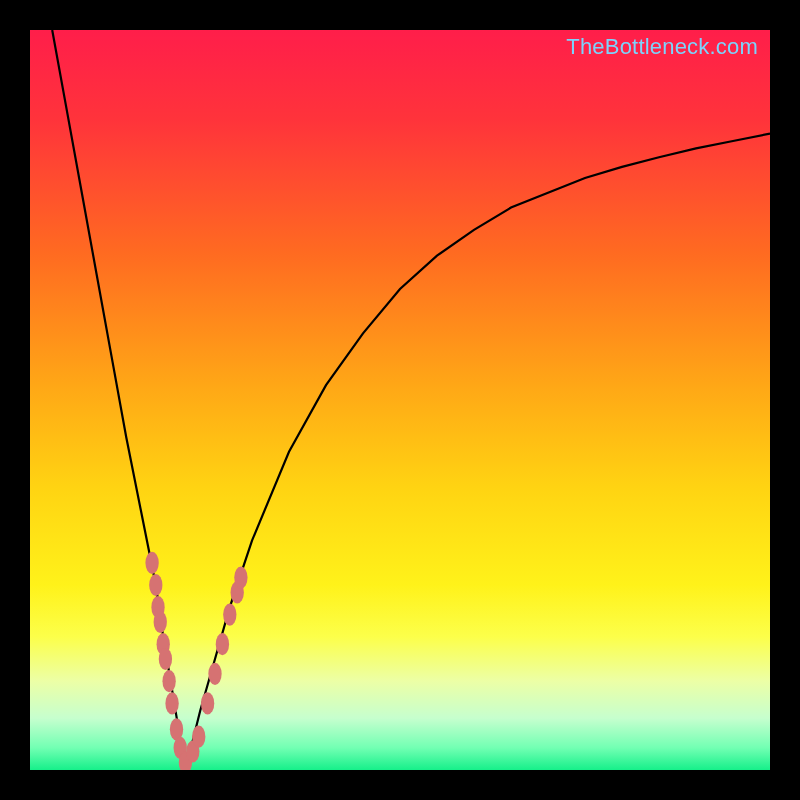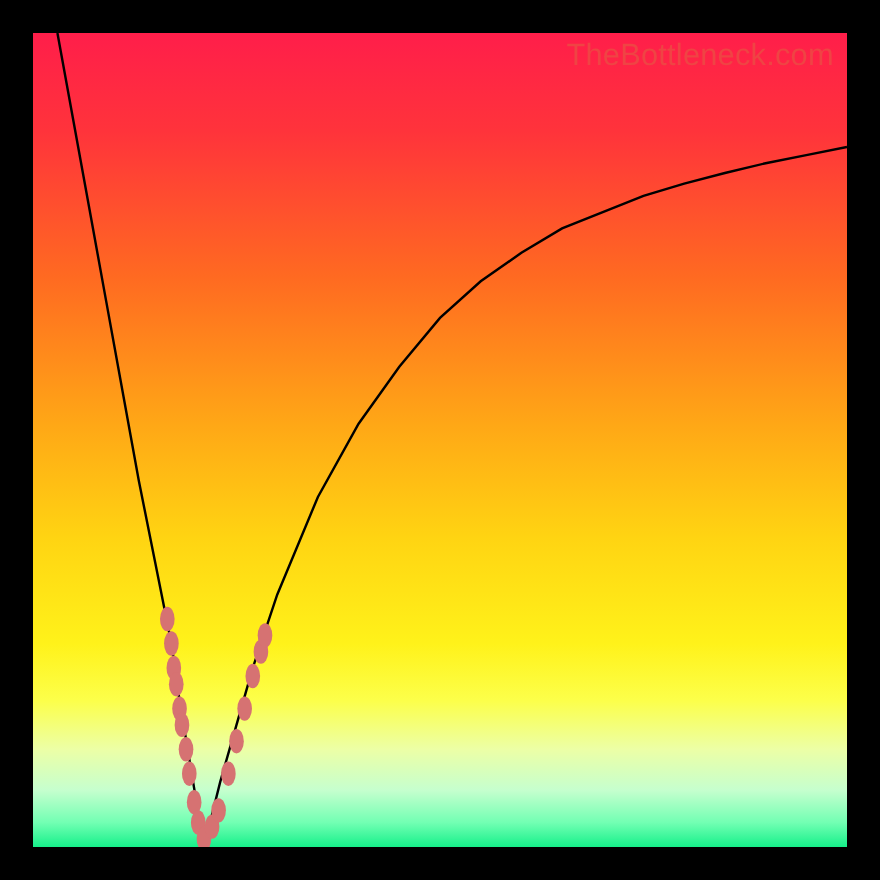--- a/index.html
+++ b/index.html
@@ -29,22 +29,22 @@
     position: absolute;
     left: 0;
     top: 0;
     width: 100%;
     height: 100%;
   }
   .watermark {
     position: absolute;
     top: 4px;
     right: 12px;
-    color: #ef4444;
-    font-size: 28px;
+    color: #7dd3fc;
+    font-size: 22px;
     font-weight: 500;
     letter-spacing: 0.2px;
     user-select: none;
   }
   svg.curves {
     position: absolute;
     left: 0;
     top: 0;
     width: 100%;
     height: 100%;

